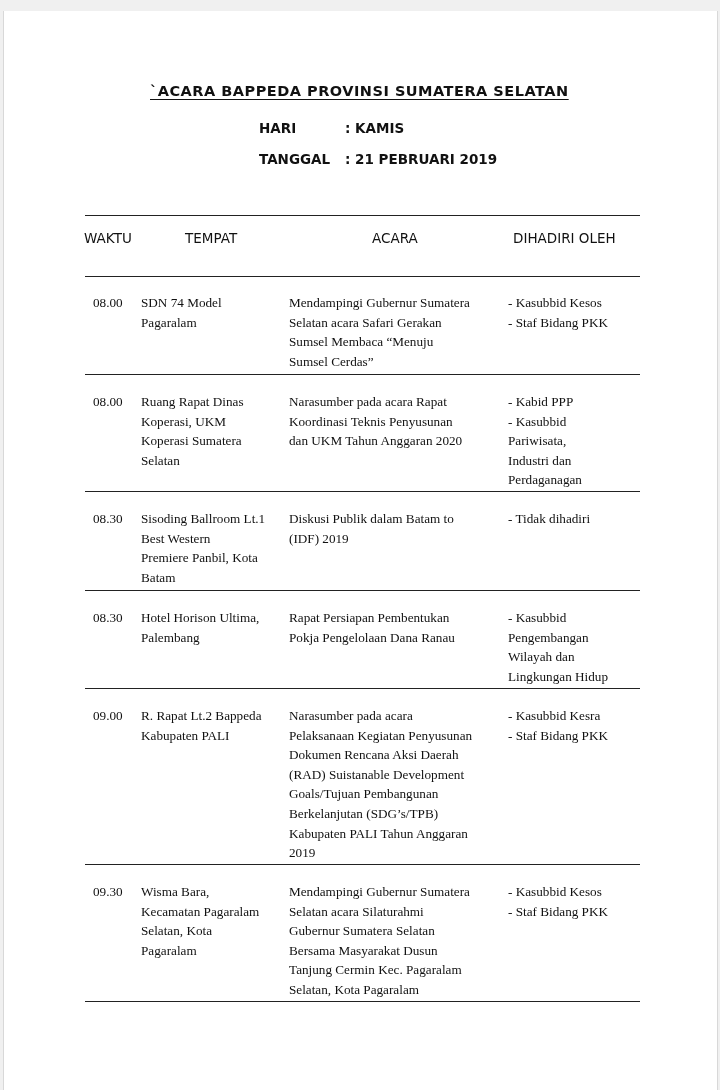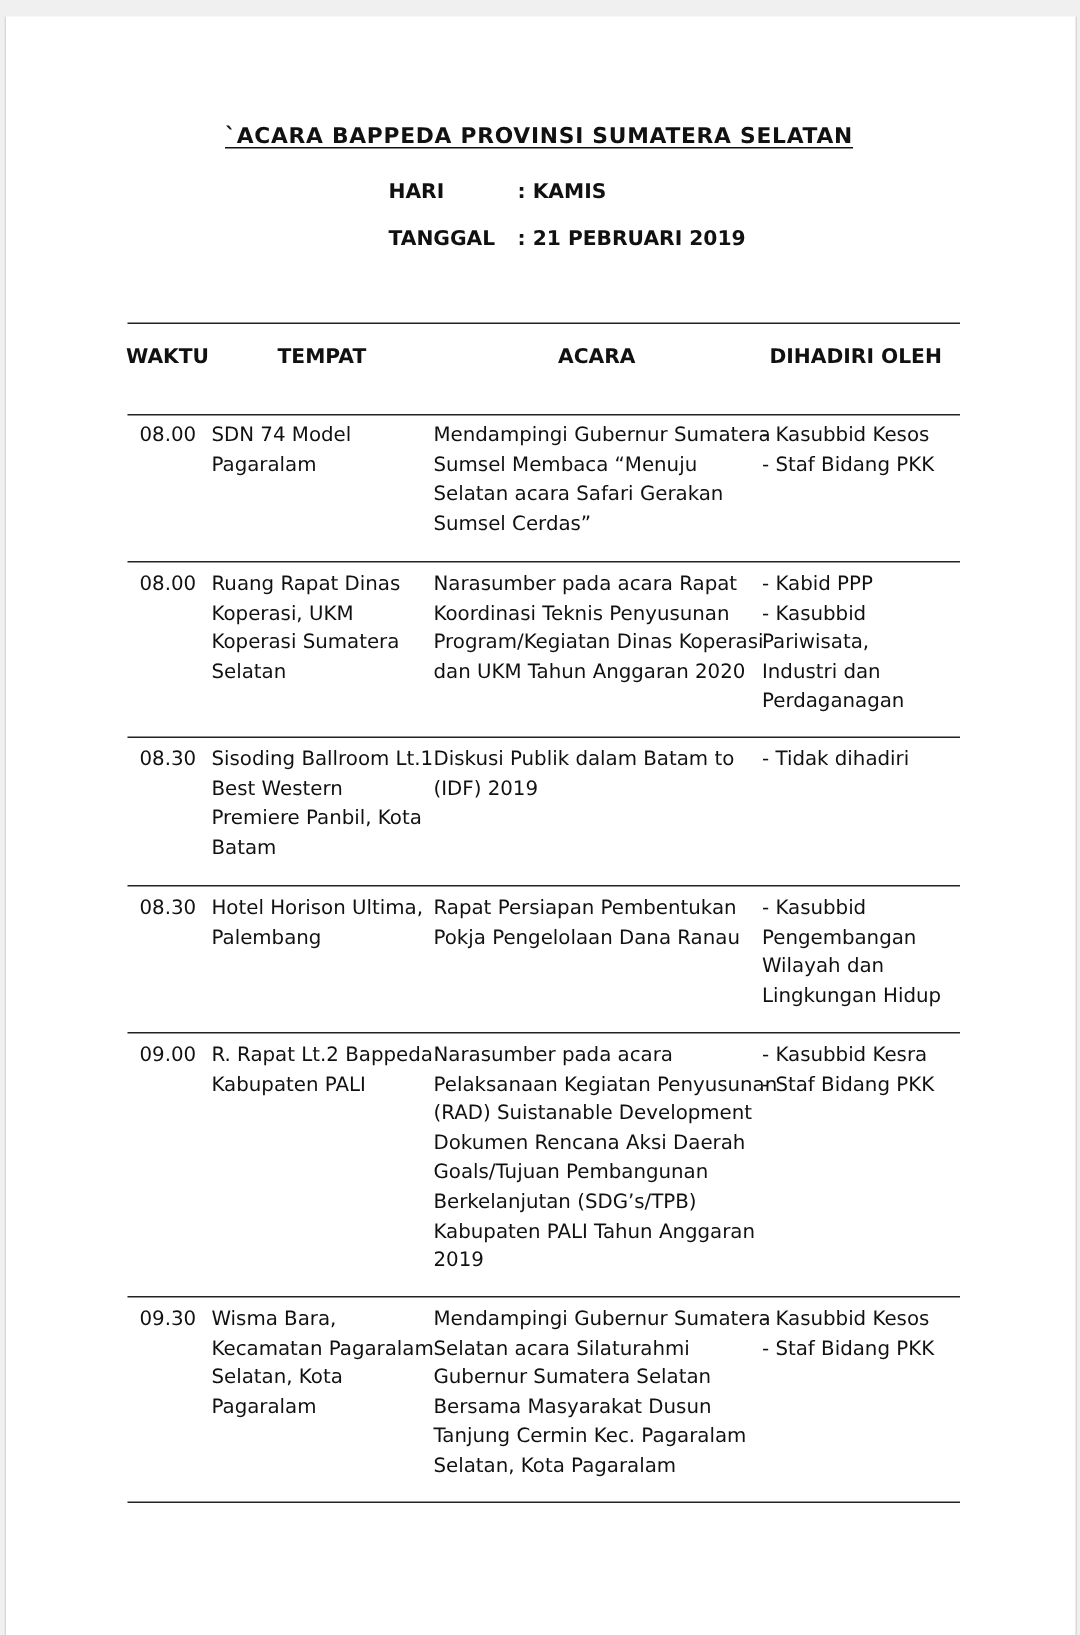--- a/index.html
+++ b/index.html
@@ -11,23 +11,23 @@
     position: absolute; left: 3px; top: 0; width: 713px; height: 1090px; background: #ffffff;
     border-left: 1px solid #d8d8d8; border-right: 1px solid #d8d8d8; margin-top: 11px;
   }
   .title {
     position: absolute; left: 146px; top: 72px; font-size: 14.5px; font-weight: bold;
     letter-spacing: 0.5px; text-decoration: underline; text-underline-offset: 3px; white-space: nowrap;
   }
   .meta-row { position: absolute; left: 255px; font-size: 13.5px; font-weight: bold; white-space: nowrap; }
   .meta-row .lbl { display: inline-block; width: 86px; }
   .rule { position: absolute; left: 81px; width: 555px; height: 0; border-top: 1.2px solid #222; }
-  .hdr { position: absolute; top: 219px; font-size: 13.5px; font-weight: bold; white-space: nowrap; }
+  .hdr { position: absolute; top: 219px; font-size: 13.5px; font-weight: normal; white-space: nowrap; }
   .row { position: absolute; left: 81px; width: 555px; font-size: 13.2px; line-height: 19.6px; }
-  .cell { position: absolute; top: 4px; }
+  .cell { position: absolute; top: 16px; font-family: Liberation Serif, serif; }
   .c-time { left: 8px; width: 50px; }
   .c-place { left: 56px; width: 150px; }
   .c-event { left: 204px; width: 222px; }
   .c-att { left: 423px; width: 135px; }
   .line { display: block; white-space: nowrap; }
   .att-item { display: block; }
   .att-item .cont { display: block; padding-left: 0; white-space: nowrap; }
 </style>
 </head>
 <body>
@@ -59,22 +59,22 @@
 
   <div id="rows">
       <div class="row" style="top: 266px;">
         <div class="cell c-time">08.00</div>
         <div class="cell c-place">
           <span class="line">SDN 74 Model</span>
           <span class="line">Pagaralam</span>
         </div>
         <div class="cell c-event">
           <span class="line">Mendampingi Gubernur Sumatera</span>
+          <span class="line">Selatan acara Safari Gerakan</span>
           <span class="line">Sumsel Membaca “Menuju</span>
-          <span class="line">Selatan acara Safari Gerakan</span>
           <span class="line">Sumsel Cerdas”</span>
         </div>
         <div class="cell c-att">
           <div class="att-item">
             <span class="line">- Kasubbid Kesos</span>
           </div>
           <div class="att-item">
             <span class="line">- Staf Bidang PKK</span>
           </div>
         </div>
@@ -83,21 +83,20 @@
         <div class="cell c-time">08.00</div>
         <div class="cell c-place">
           <span class="line">Ruang Rapat Dinas</span>
           <span class="line">Koperasi, UKM</span>
           <span class="line">Koperasi Sumatera</span>
           <span class="line">Selatan</span>
         </div>
         <div class="cell c-event">
           <span class="line">Narasumber pada acara Rapat</span>
           <span class="line">Koordinasi Teknis Penyusunan</span>
-          <span class="line">Program/Kegiatan Dinas Koperasi</span>
           <span class="line">dan UKM Tahun Anggaran 2020</span>
         </div>
         <div class="cell c-att">
           <div class="att-item">
             <span class="line">- Kabid PPP</span>
           </div>
           <div class="att-item">
             <span class="line">- Kasubbid</span>
             <span class="cont">Pariwisata,</span>
             <span class="cont">Industri dan</span>
@@ -144,22 +143,22 @@
       </div>
       <div class="row" style="top: 679px;">
         <div class="cell c-time">09.00</div>
         <div class="cell c-place">
           <span class="line">R. Rapat Lt.2 Bappeda</span>
           <span class="line">Kabupaten PALI</span>
         </div>
         <div class="cell c-event">
           <span class="line">Narasumber pada acara</span>
           <span class="line">Pelaksanaan Kegiatan Penyusunan</span>
+          <span class="line">Dokumen Rencana Aksi Daerah</span>
           <span class="line">(RAD) Suistanable Development</span>
-          <span class="line">Dokumen Rencana Aksi Daerah</span>
           <span class="line">Goals/Tujuan Pembangunan</span>
           <span class="line">Berkelanjutan (SDG’s/TPB)</span>
           <span class="line">Kabupaten PALI Tahun Anggaran</span>
           <span class="line">2019</span>
         </div>
         <div class="cell c-att">
           <div class="att-item">
             <span class="line">- Kasubbid Kesra</span>
           </div>
           <div class="att-item">

